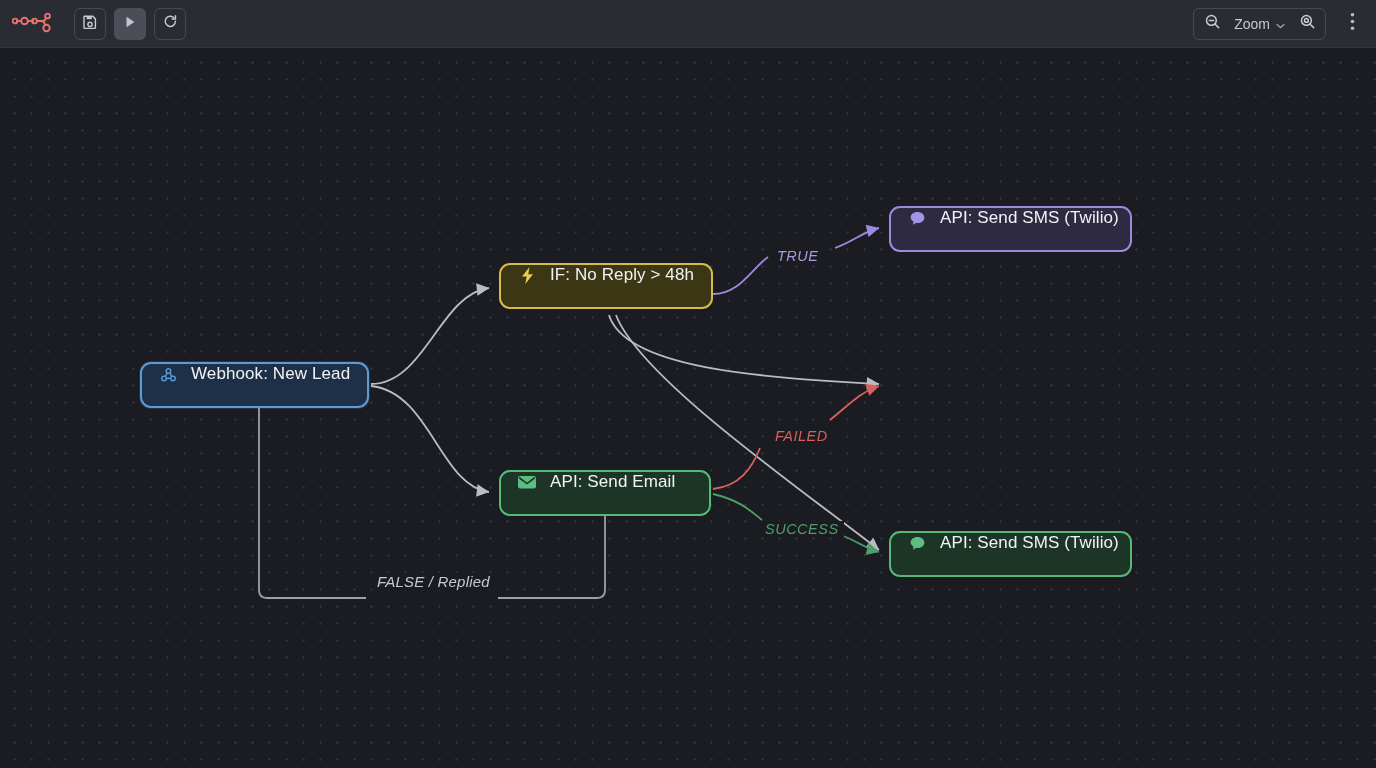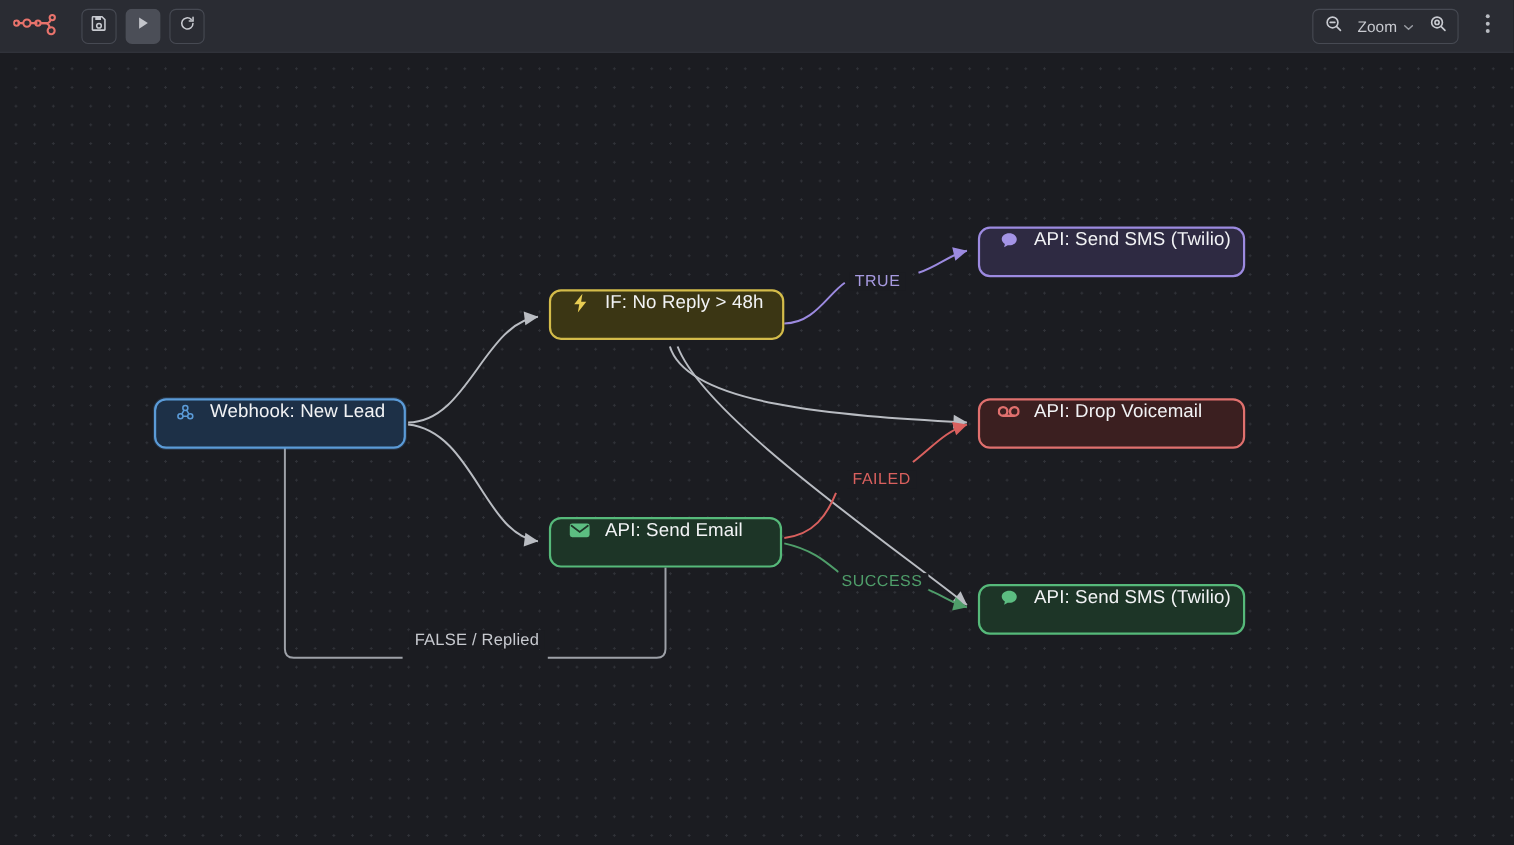--- a/index.html
+++ b/index.html
@@ -134,20 +134,21 @@
 
   
   .edge-label {
     position: absolute;
     font-size: 14.5px;
     letter-spacing: 0.5px;
     white-space: nowrap;
     z-index: 20;
     background: #1b1c21;
     padding: 0 5px;
+    font-style: italic;
   }
   .edge-label.gray   { color: #c7c9cf; letter-spacing: 0.2px; font-size: 15px; }
   .edge-label.purple { color: #a79ae0; }
   .edge-label.red    { color: #d9605e; }
   .edge-label.green  { color: #4f9e6a; }
 </style>
 </head>
 <body>
 
 <div id="toolbar">
@@ -312,30 +313,20 @@
 
   <div class="node purple" style="left:889px; top:158px; width:243px;">
     <span class="node-icon">
       <svg width="19" height="19" viewBox="0 0 20 20">
         <path d="M10 3.1c-4 0-7.2 2.5-7.2 5.7 0 1.9 1.2 3.6 3 4.7l-.7 3.2 3.4-2a9 9 0 0 0 1.5.1c4 0 7.2-2.6 7.2-5.9S14 3.1 10 3.1z" fill="#a494e6"></path>
       </svg>
     </span>
     <span class="node-label">API: Send SMS (Twilio)</span>
   </div>
 
-  <div class="node red" style="left:889px; top:314px; width:243px;">
-    <span class="node-icon">
-      <svg width="20" height="14" viewBox="0 0 22 14">
-        <circle cx="5.4" cy="7" r="4.3" fill="none" stroke="#e0706e" stroke-width="2.4"></circle>
-        <circle cx="16.6" cy="7" r="4.3" fill="none" stroke="#e0706e" stroke-width="2.4"></circle>
-        <rect x="5.4" y="10.2" width="11.2" height="2.4" fill="#e0706e"></rect>
-      </svg>
-    </span>
-    <span class="node-label">API: Drop Voicemail</span>
-  </div>
 
   <div class="node green" style="left:499px; top:422px; width:212px;">
     <span class="node-icon">
       <svg width="20" height="16" viewBox="0 0 20 16">
         <rect x="1" y="2" width="18" height="12.4" rx="2.2" fill="#5cbd81"></rect>
         <path d="M2.6 4 L10 9.6 L17.4 4" fill="none" stroke="#1d3527" stroke-width="1.6" stroke-linecap="round"></path>
       </svg>
     </span>
     <span class="node-label">API: Send Email</span>
   </div>

